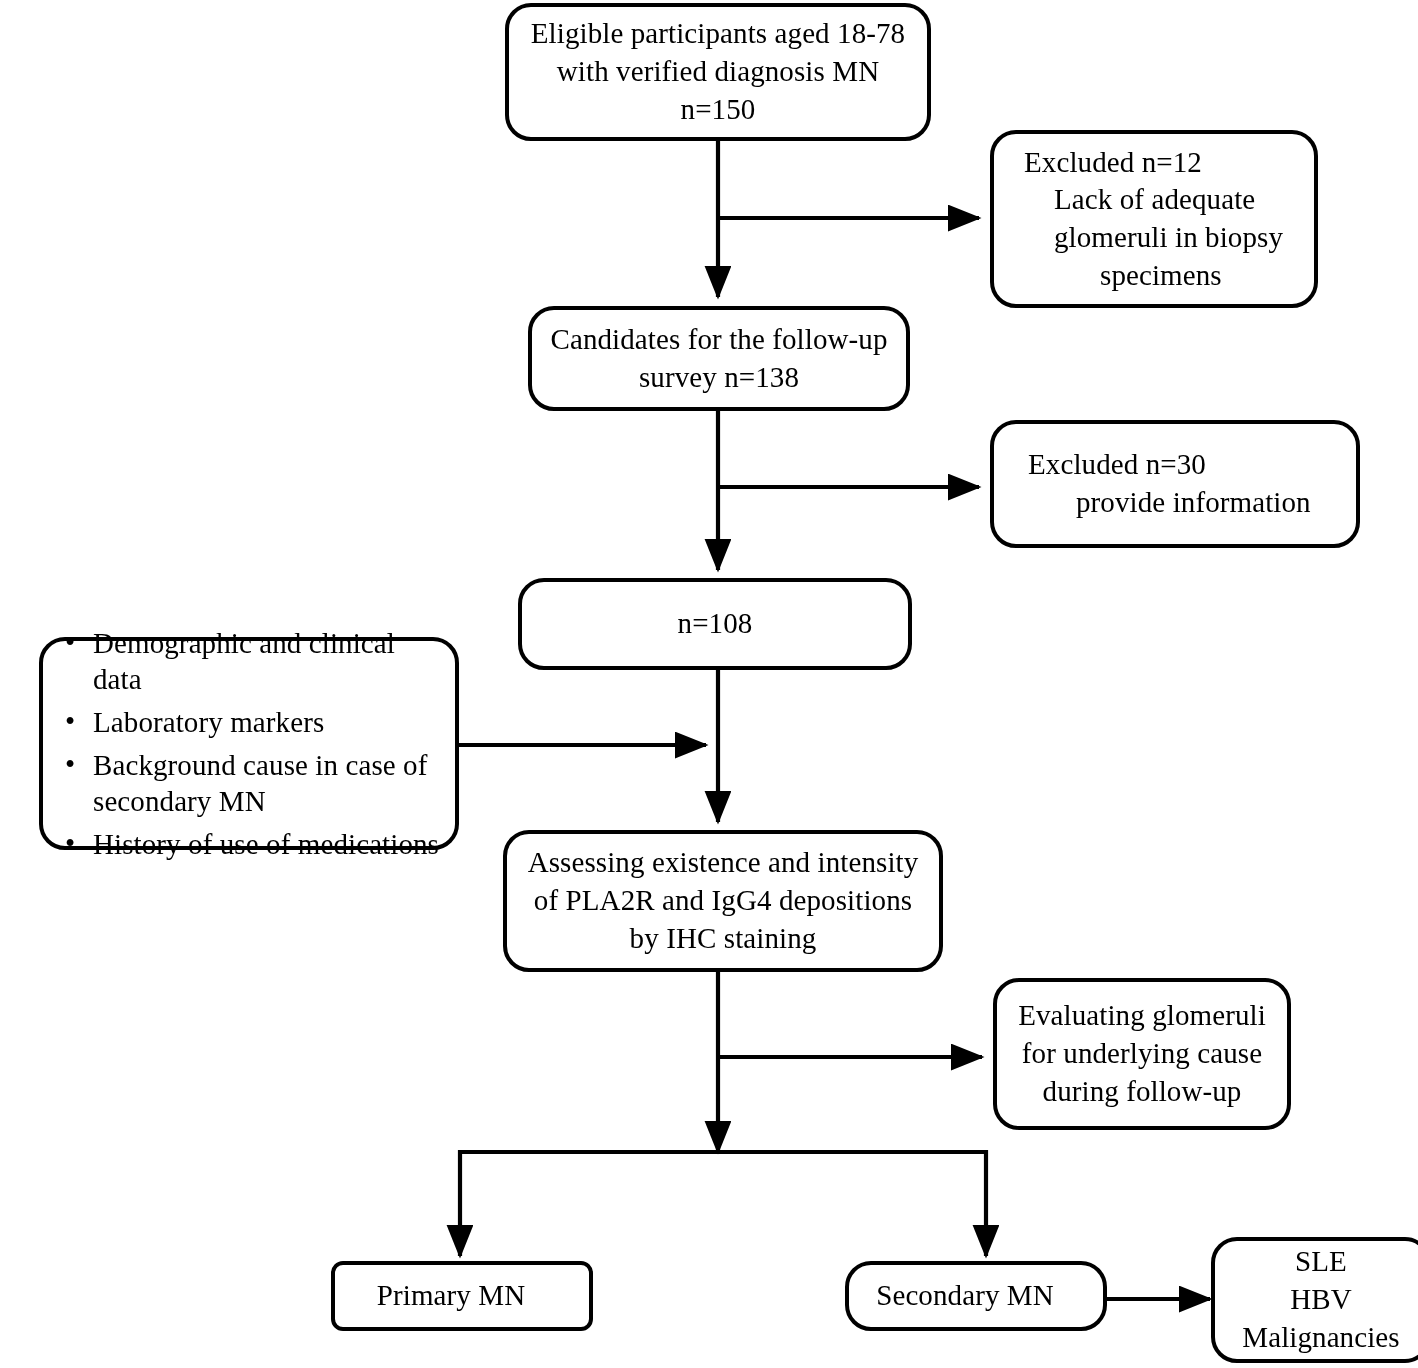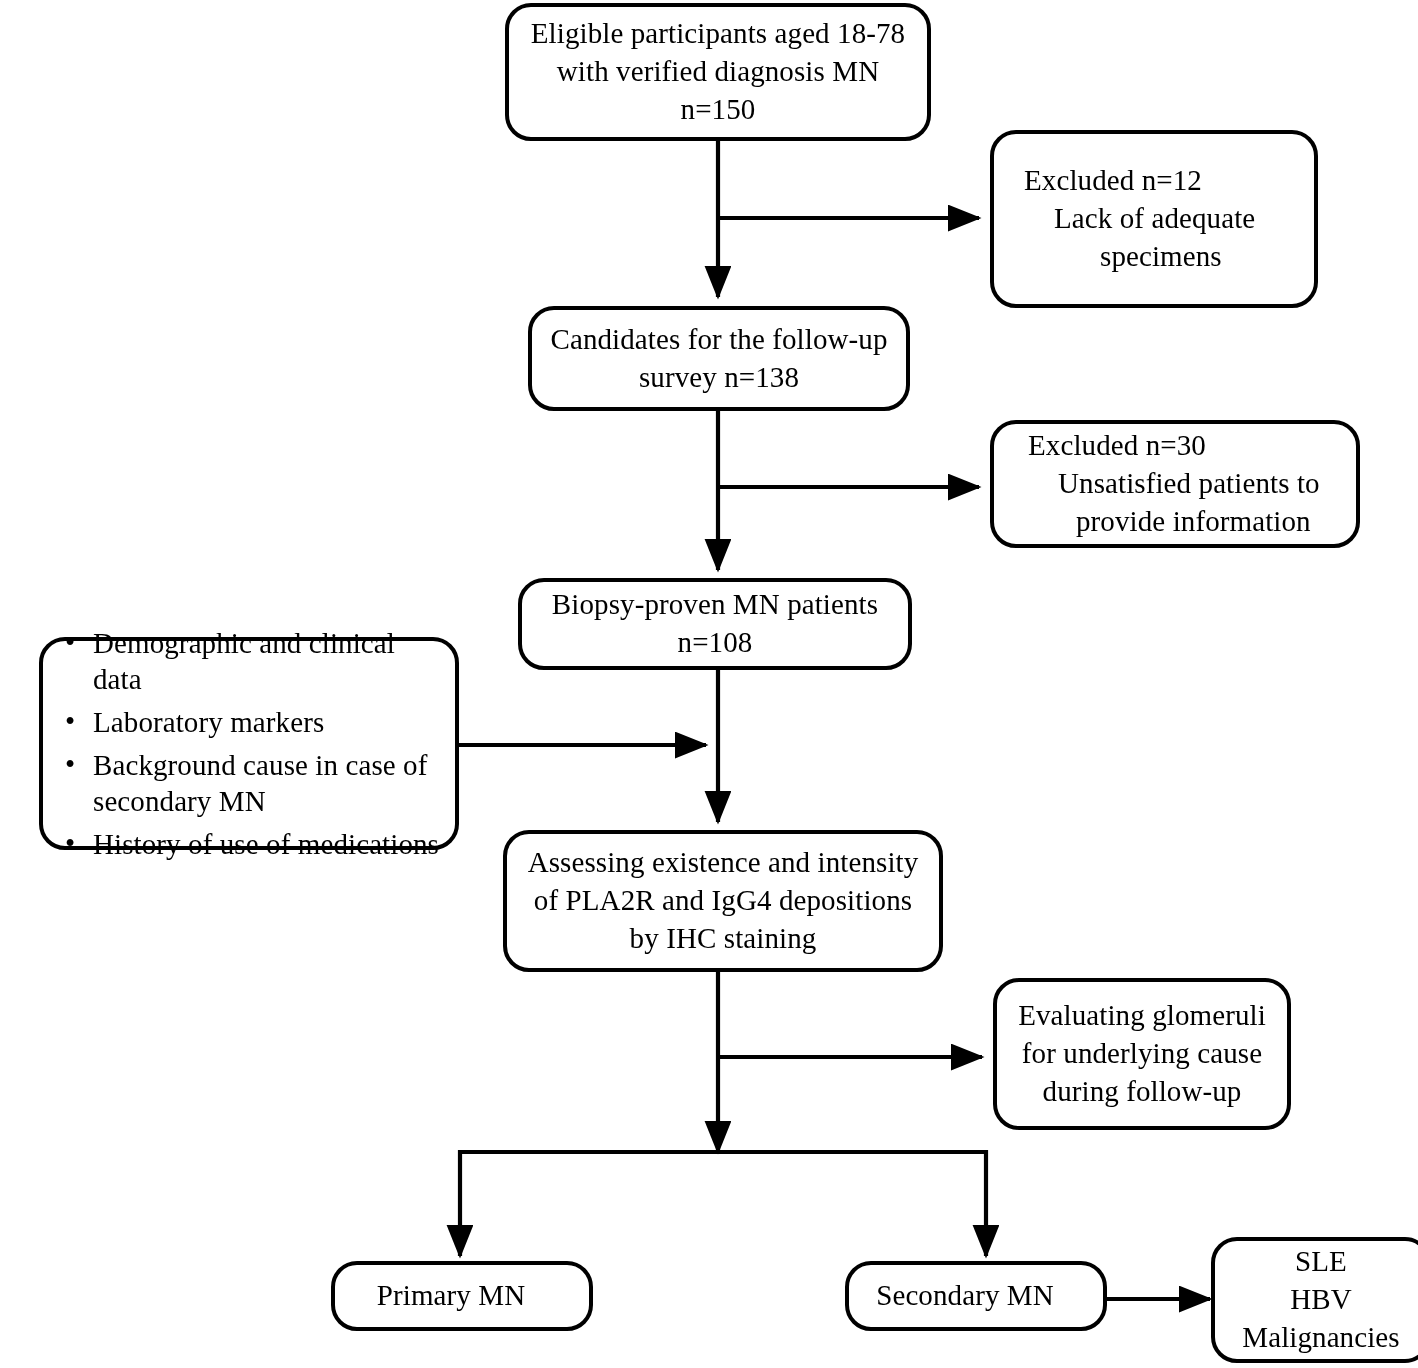--- a/index.html
+++ b/index.html
@@ -106,36 +106,35 @@
 
 <div class="node-box" style="left:505px; top:3px; width:426px; height:138px;">
   <span class="node-line">Eligible participants aged 18-78</span>
   <span class="node-line">with verified diagnosis MN</span>
   <span class="node-line">n=150</span>
 </div>
 
 <div class="node-box align-left" style="left:990px; top:130px; width:328px; height:178px; padding-left:30px;">
   <span class="node-line">Excluded n=12</span>
   <span class="node-line indent">Lack of adequate</span>
+  <span class="node-line indent">glomeruli in biopsy</span>
   <span class="node-line indent" style="padding-left:76px;">specimens</span>
 </div>
 
 <div class="node-box" style="left:528px; top:306px; width:382px; height:105px;">
   <span class="node-line">Candidates for the follow-up</span>
   <span class="node-line">survey n=138</span>
 </div>
 
 <div class="node-box align-left" style="left:990px; top:420px; width:370px; height:128px; padding-left:34px;">
   <span class="node-line">Excluded n=30</span>
-  <span class="node-line indent">Unsatisfied patients to</span>
   <span class="node-line indent" style="padding-left:48px;">provide information</span>
 </div>
 
 <div class="node-box" style="left:518px; top:578px; width:394px; height:92px;">
-  <span class="node-line">Biopsy-proven MN patients</span>
   <span class="node-line">n=108</span>
 </div>
 
 <div class="node-box bullet-box" style="left:5px; top:637px; width:420px; height:213px;margin-left:34px;">
   <span class="bullet-item">
     <span>Demographic and clinical data</span>
   </span>
   <span class="bullet-item">
     <span>Laboratory markers</span>
   </span>
@@ -153,21 +152,21 @@
   <span class="node-line">of PLA2R and IgG4 depositions</span>
   <span class="node-line">by IHC staining</span>
 </div>
 
 <div class="node-box" style="left:993px; top:978px; width:298px; height:152px;">
   <span class="node-line">Evaluating glomeruli</span>
   <span class="node-line">for underlying cause</span>
   <span class="node-line">during follow-up</span>
 </div>
 
-<div class="node-box" style="left:331px; top:1261px; width:262px; height:70px;">
+<div class="node-box" style="left:331px; top:1261px; width:262px; height:70px;border-radius:12px;">
   <span class="node-line" style="padding-right:22px;">Primary MN</span>
 </div>
 
 <div class="node-box" style="left:845px; top:1261px; width:262px; height:70px;">
   <span class="node-line" style="padding-right:22px;">Secondary MN</span>
 </div>
 
 <div class="node-box" style="left:1211px; top:1237px; width:220px; height:126px;">
   <span class="node-line">SLE</span>
   <span class="node-line">HBV</span>

